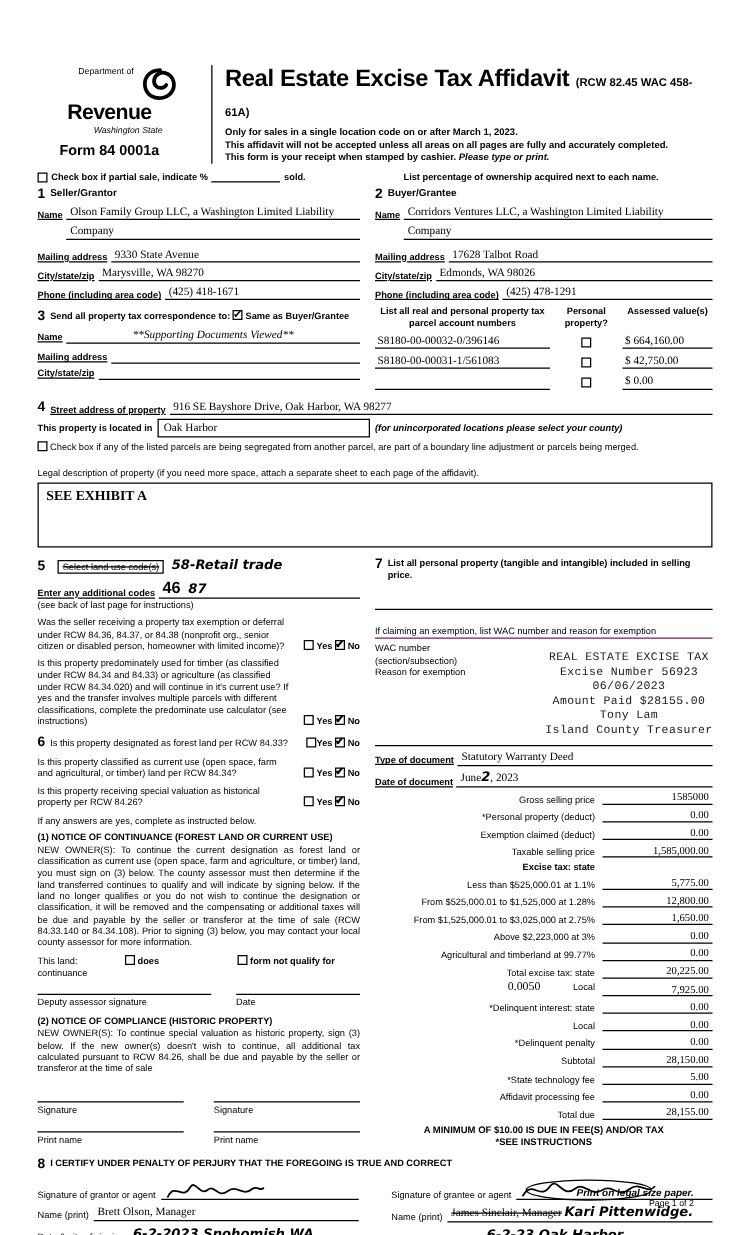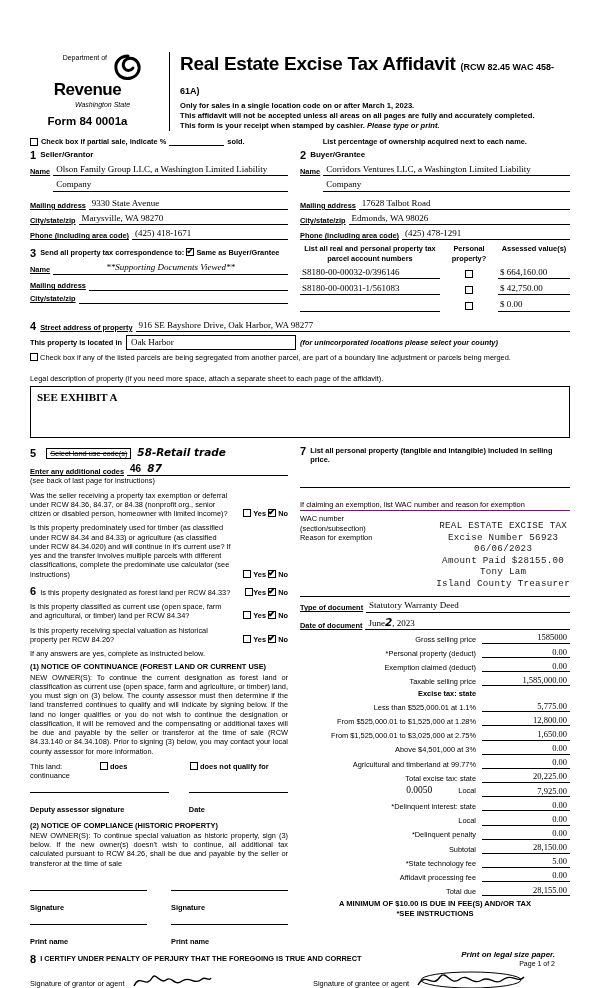--- a/index.html
+++ b/index.html
@@ -77,21 +77,21 @@
   .taxhead { font-weight:bold; }
   .rate-prefix { font-family:"Liberation Serif", serif; font-size:9.5px; margin-right:26px; }
 
   .stamp { font-family:"Liberation Mono", monospace; font-size:9.2px; color:#1a1a1a; text-align:center; line-height:1.25; letter-spacing:.3px; margin:6px 0 4px 40px; }
 
   
   .sigline { display:flex; align-items:flex-end; gap:4px; margin-top:4px; }
   .sig-svg { height:20px; margin-bottom:-6px; }
   .owner-sig-cols { display:flex; gap:24px; margin-top:10px; }
   .owner-sig-cols > div { flex:1; }
-  .underlab { border-top:1px solid #000; margin-top:12px; padding-top:12px;font-weight:bold; }
+  .underlab { border-top:1px solid #000; margin-top:12px; padding-top:1px; }
 
   .sec8 { margin-top:8px; }
   .sec8-cols { display:flex; gap:26px; }
   .sec8-cols > div { flex:1; }
 
   .printnote { position:absolute; right:45px; top:950px; text-align:right; }
   .printnote .p1 { font-weight:bold; font-style:italic; font-size:8px; }
   .printnote .p2 { font-size:7px; }
 
   .minnote { text-align:center; font-weight:bold; margin-top:3px; font-size:7.6px; }
@@ -253,21 +253,21 @@
 
   <div class="cols" style="margin-top:8px">
     <div class="col-l">
       <div style="display:flex; align-items:flex-end; gap:6px">
         <span class="sec-num">5</span>
         <span class="luc-box strike">Select land use code(s)</span>
         <span class="hand">58-Retail trade</span>
       </div>
       <div class="lblrow">
         <span class="lab">Enter any additional codes</span>
-        <span class="fill"><span class="b" style="font-size:10px">46</span>&nbsp;&nbsp;&nbsp;<span class="hand">87</span></span>
+        <span class="fill"><span class="b" style="font-size:13px">46</span>&nbsp;&nbsp;&nbsp;<span class="hand">87</span></span>
       </div>
       <div>(see back of last page for instructions)</div>
 
       <div class="q">
         <span class="qt">Was the seller receiving a property tax exemption or deferral under RCW 84.36, 84.37, or 84.38 (nonprofit org., senior citizen or disabled person, homeowner with limited income)?</span>
         <span class="yesno"><span class="cb"></span> <span>Yes</span> <span class="cb checked"></span> <span>No</span></span>
       </div>
       <div class="q">
         <span class="qt">Is this property predominately used for timber (as classified under RCW 84.34 and 84.33) or agriculture (as classified under RCW 84.34.020) and will continue in it's current use? If yes and the transfer involves multiple parcels with different classifications, complete the predominate use calculator (see instructions)</span>
         <span class="yesno"><span class="cb"></span> <span>Yes</span> <span class="cb checked"></span> <span>No</span></span>
@@ -286,21 +286,21 @@
         <span class="yesno"><span class="cb"></span> <span>Yes</span> <span class="cb checked"></span> <span>No</span></span>
       </div>
 
       <div style="margin-top:5px">If any answers are yes, complete as instructed below.</div>
       <div class="b" style="margin-top:4px">(1) NOTICE OF CONTINUANCE (FOREST LAND OR CURRENT USE)</div>
       <div class="notice" style="margin-top:1px">NEW OWNER(S): To continue the current designation as forest land or classification as current use (open space, farm and agriculture, or timber) land, you must sign on (3) below. The county assessor must then determine if the land transferred continues to qualify and will indicate by signing below. If the land no longer qualifies or you do not wish to continue the designation or classification, it will be removed and the compensating or additional taxes will be due and payable by the seller or transferor at the time of sale (RCW 84.33.140 or 84.34.108). Prior to signing (3) below, you may contact your local county assessor for more information.</div>
 
       <div style="display:flex; margin-top:6px">
         <span style="width:70px">This land:</span>
         <span style="width:90px"><span class="cb"></span> <span class="b">does</span></span>
-        <span><span class="cb"></span> <span class="b">does not qualify for</span></span>
+        <span><span class="cb"></span> <span class="b">form not qualify for</span></span>
       </div>
       <div>continuance</div>
 
       <div style="display:flex; gap:20px">
         <div style="flex:1.4" class="underlab">Deputy assessor signature</div>
         <div style="flex:1" class="underlab">Date</div>
       </div>
 
       <div class="b" style="margin-top:6px">(2) NOTICE OF COMPLIANCE (HISTORIC PROPERTY)</div>
       <div class="notice" style="margin-top:1px">NEW OWNER(S): To continue special valuation as historic property, sign (3) below. If the new owner(s) doesn't wish to continue, all additional tax calculated pursuant to RCW 84.26, shall be due and payable by the seller or transferor at the time of sale</div>
@@ -373,21 +373,21 @@
         </div>
       <div class="taxrow">
           <span class="taxlabel">From $525,000.01 to $1,525,000 at 1.28%</span>
           <span class="taxval">12,800.00</span>
         </div>
       <div class="taxrow">
           <span class="taxlabel">From $1,525,000.01 to $3,025,000 at 2.75%</span>
           <span class="taxval">1,650.00</span>
         </div>
       <div class="taxrow">
-          <span class="taxlabel">Above $4,501,000 at 3%</span>
+          <span class="taxlabel">Above $2,223,000 at 3%</span>
           <span class="taxval">0.00</span>
         </div>
       <div class="taxrow">
           <span class="taxlabel">Agricultural and timberland at 99.77%</span>
           <span class="taxval">0.00</span>
         </div>
       <div class="taxrow">
           <span class="taxlabel">Total excise tax: state</span>
           <span class="taxval">20,225.00</span>
         </div>

